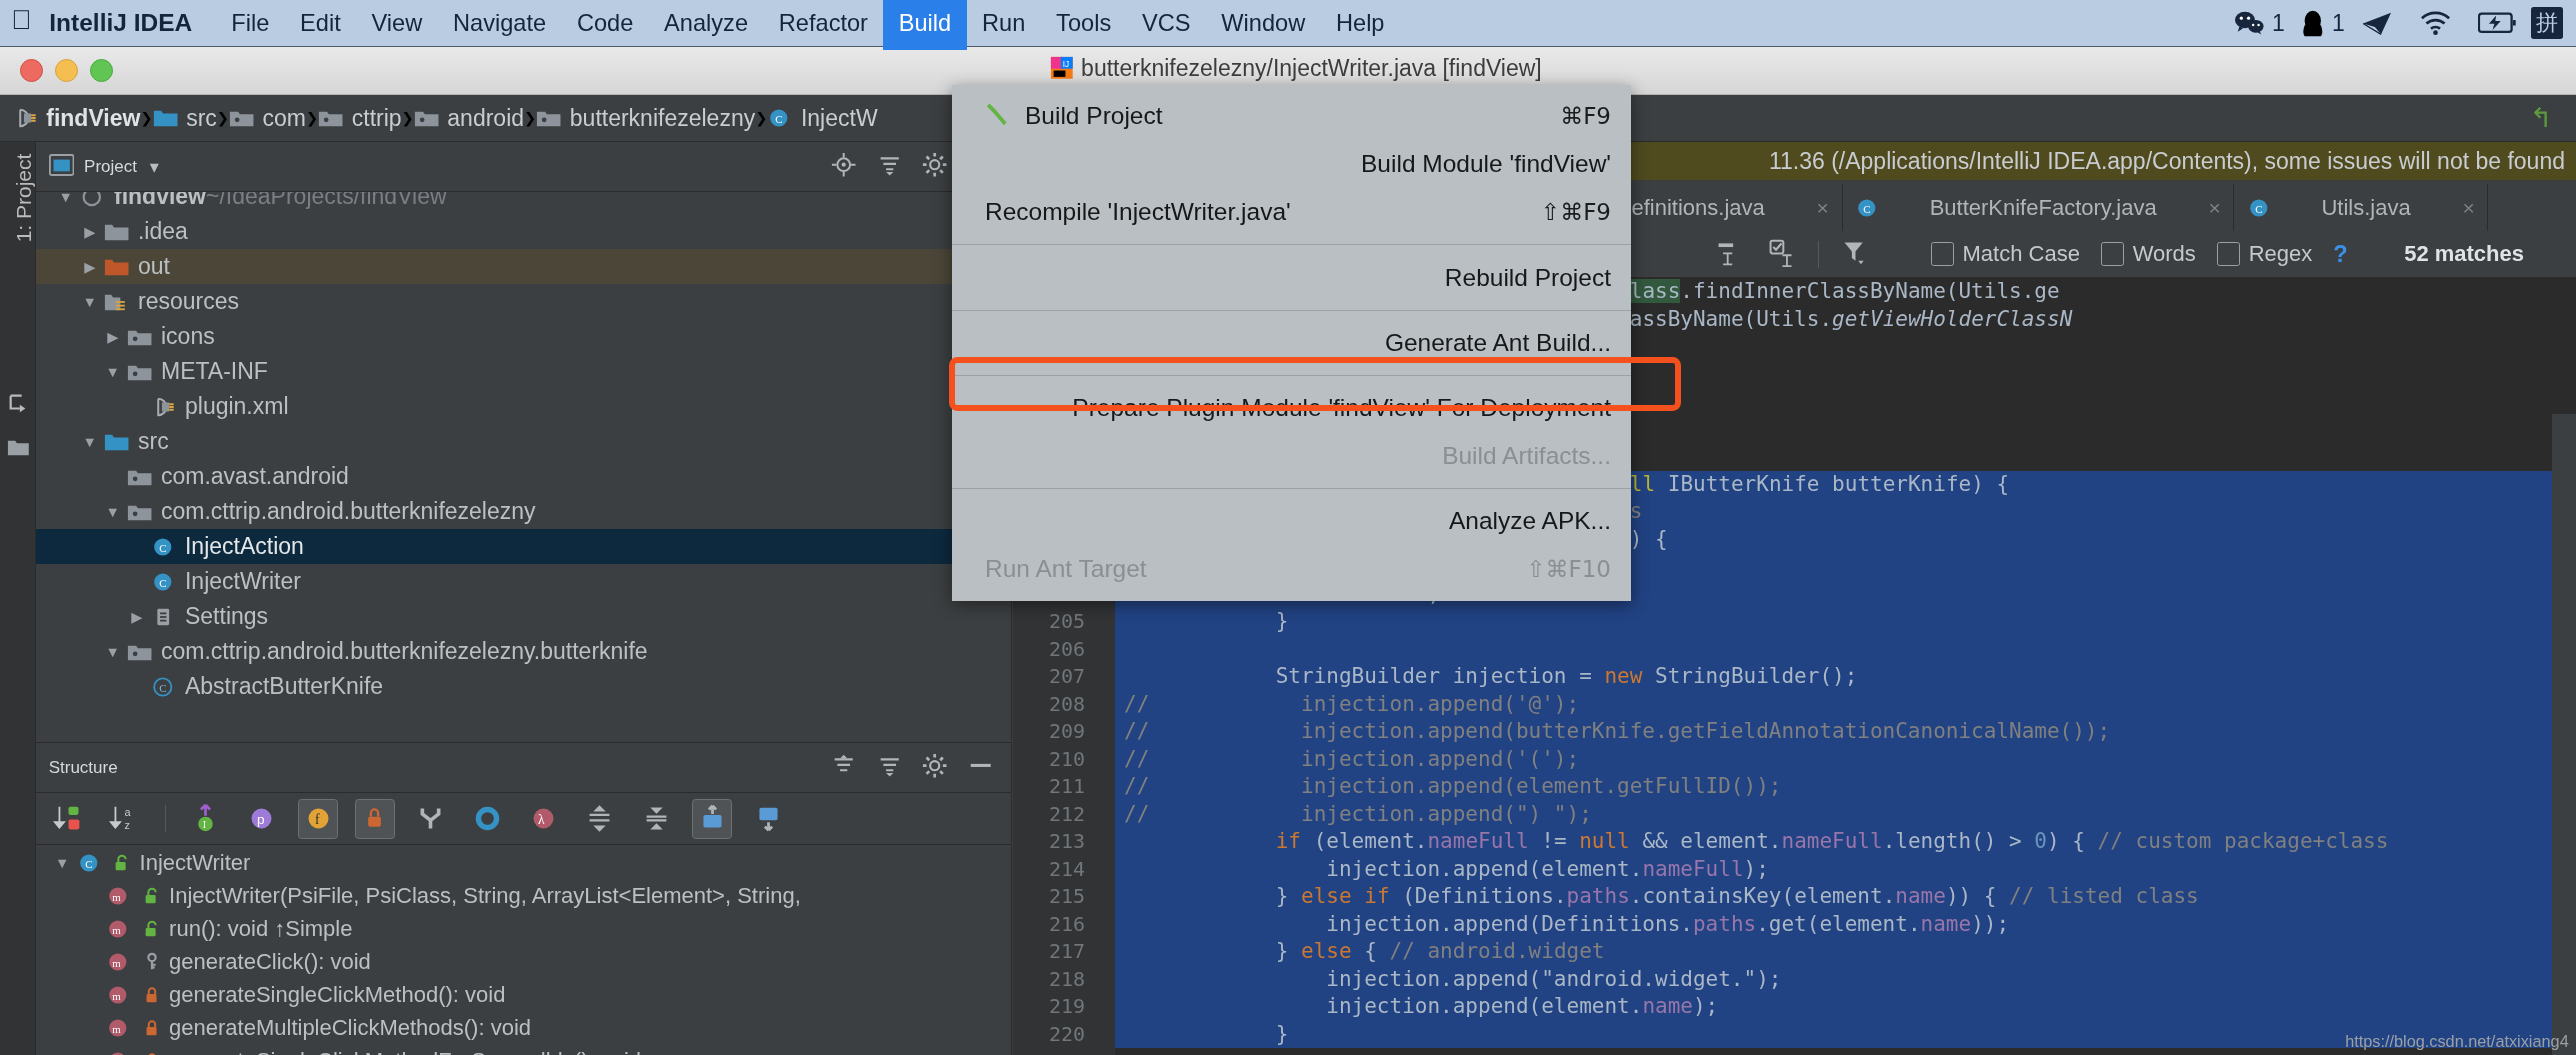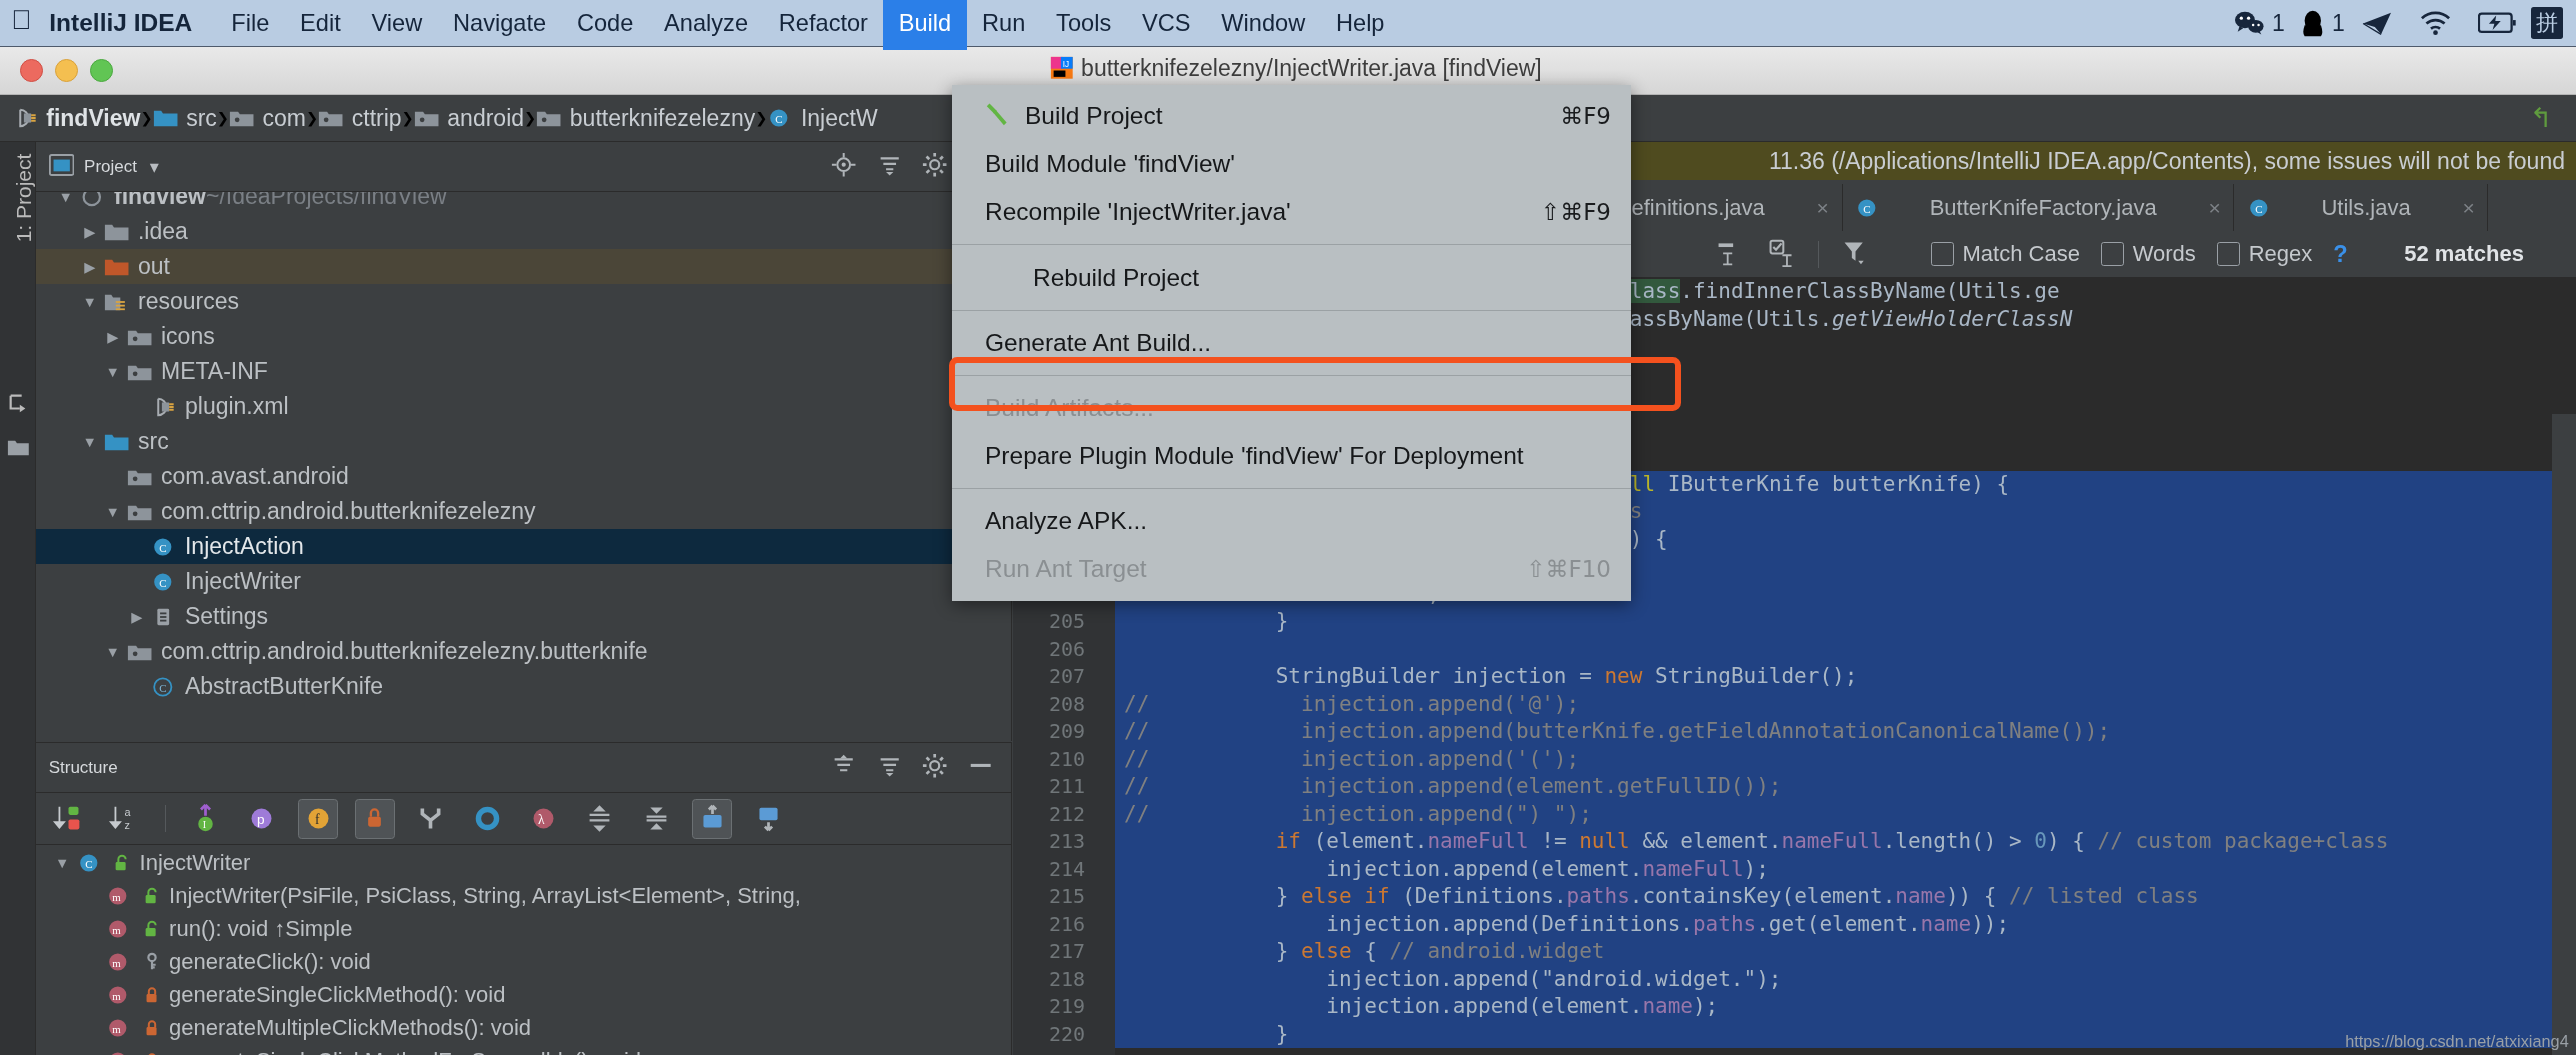--- a/index.html
+++ b/index.html
@@ -101,21 +101,21 @@
   .codearea { position:absolute; left:102px; top:0; right:0; bottom:0; white-space:pre; }
   .cl { height:27.5px; line-height:27.5px; padding-left:9px; color:#a9b7c6; }
   .cl.selline { background:#214283; }
   .kw{color:#cc7832;} .str{color:#6a8759;} .cmt{color:#808080;} .fld{color:#9876aa;}
   .mth{color:#ffc66d;} .ann{color:#bbb529;} .num{color:#6897bb;} .txt{color:#a9b7c6;}
   .hl{background:#32593d;}
 
   
   .menu { position:absolute; left:952px; top:38px; width:679px; background:#b9bfc2;
      box-shadow:0 3.6px 16.3px rgba(0,0,0,.45); z-index:80; padding:7.3px 0; }
-  .mi { height:48px; display:flex; align-items:center; padding:0 20px 0 33px; font-size:24.5px; color:#16181a; white-space:nowrap;}
+  .mi { height:48px; display:flex; align-items:center; padding:0 20px 0 33px; font-size:24.5px; color:#16181a; white-space:nowrap;justify-content:flex-end;}
   .mi .accel { margin-left:auto; font-size:23px; color:#1a1c1e; font-family:"DejaVu Sans", sans-serif;}
   .mi.disabled { color:#8a8f92; } .mi.disabled .accel{ color:#8a8f92; }
   .mi .micon { position:absolute; left:33px; }
   .msep { height:0.9px; background:#9ba1a4; margin:8.2px 0; }
 
   .annot { position:absolute; left:949px; top:310px; width:732px; height:54px;
      border:6.4px solid #f4511e; border-radius:8.2px; z-index:90; pointer-events:none; }
 
   .watermark { position:absolute; right:7.3px; bottom:3.6px; font-size:16.3px; color:#9aa0a6; z-index:95;}
   .scroll-right { position:absolute; right:0; top:136px; width:23.6px; bottom:0; background:#3c3f41;}
@@ -892,25 +892,25 @@
       </div>
       <div class="msep"></div>
       <div class="mi" style="position: relative; margin-left: 48px;">
         <span>Rebuild Project</span>
       </div>
       <div class="msep"></div>
       <div class="mi" style="position: relative;">
         <span>Generate Ant Build...</span>
       </div>
       <div class="msep"></div>
+      <div class="mi" style="position: relative;">
+        <span>Prepare Plugin Module 'findView' For Deployment</span>
+      </div>
       <div class="mi disabled" style="position: relative;">
         <span>Build Artifacts...</span>
-      </div>
-      <div class="mi" style="position: relative;">
-        <span>Prepare Plugin Module 'findView' For Deployment</span>
       </div>
       <div class="msep"></div>
       <div class="mi" style="position: relative;">
         <span>Analyze APK...</span>
       </div>
       <div class="mi disabled" style="position: relative;">
         <span>Run Ant Target</span>
         <span class="accel">⇧⌘F10</span>
       </div>
     </div>

